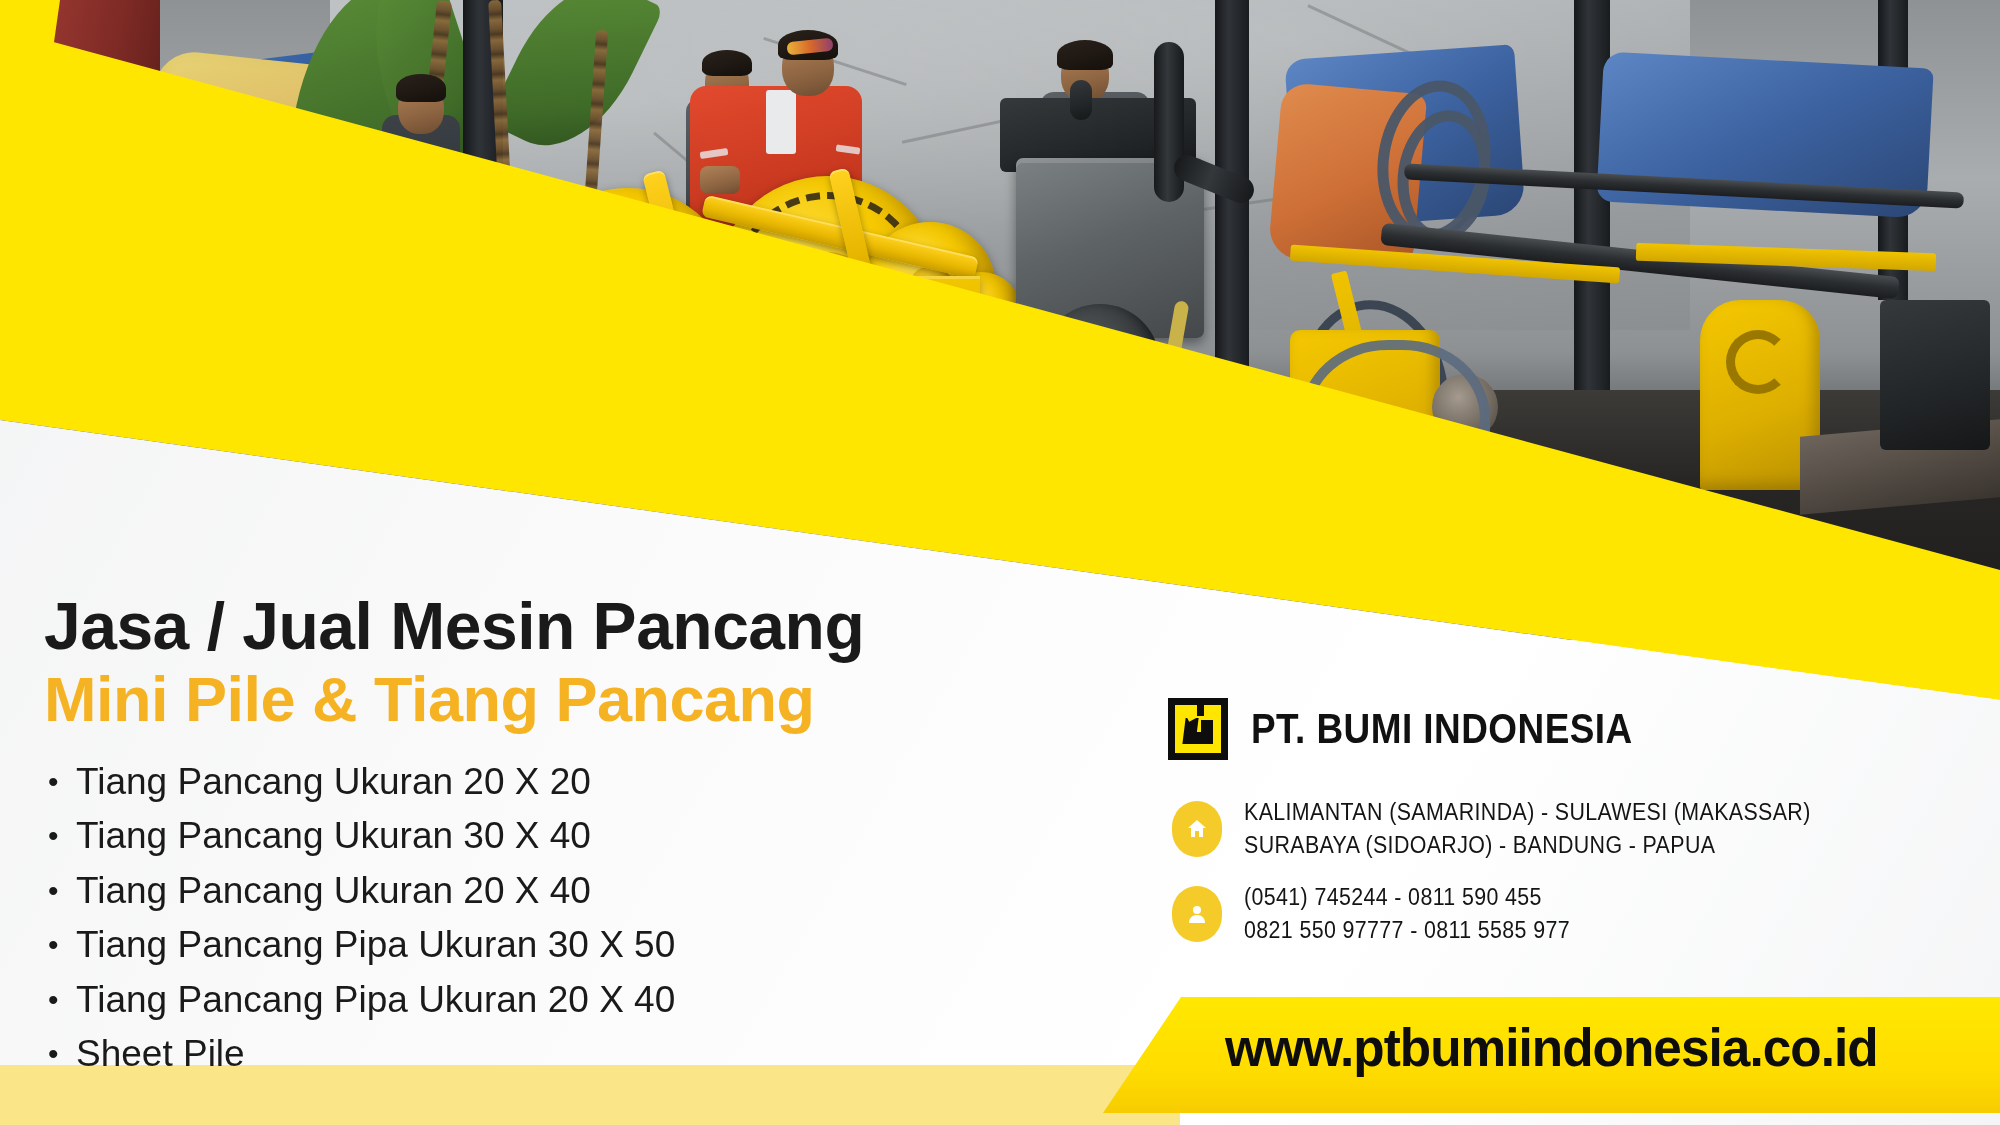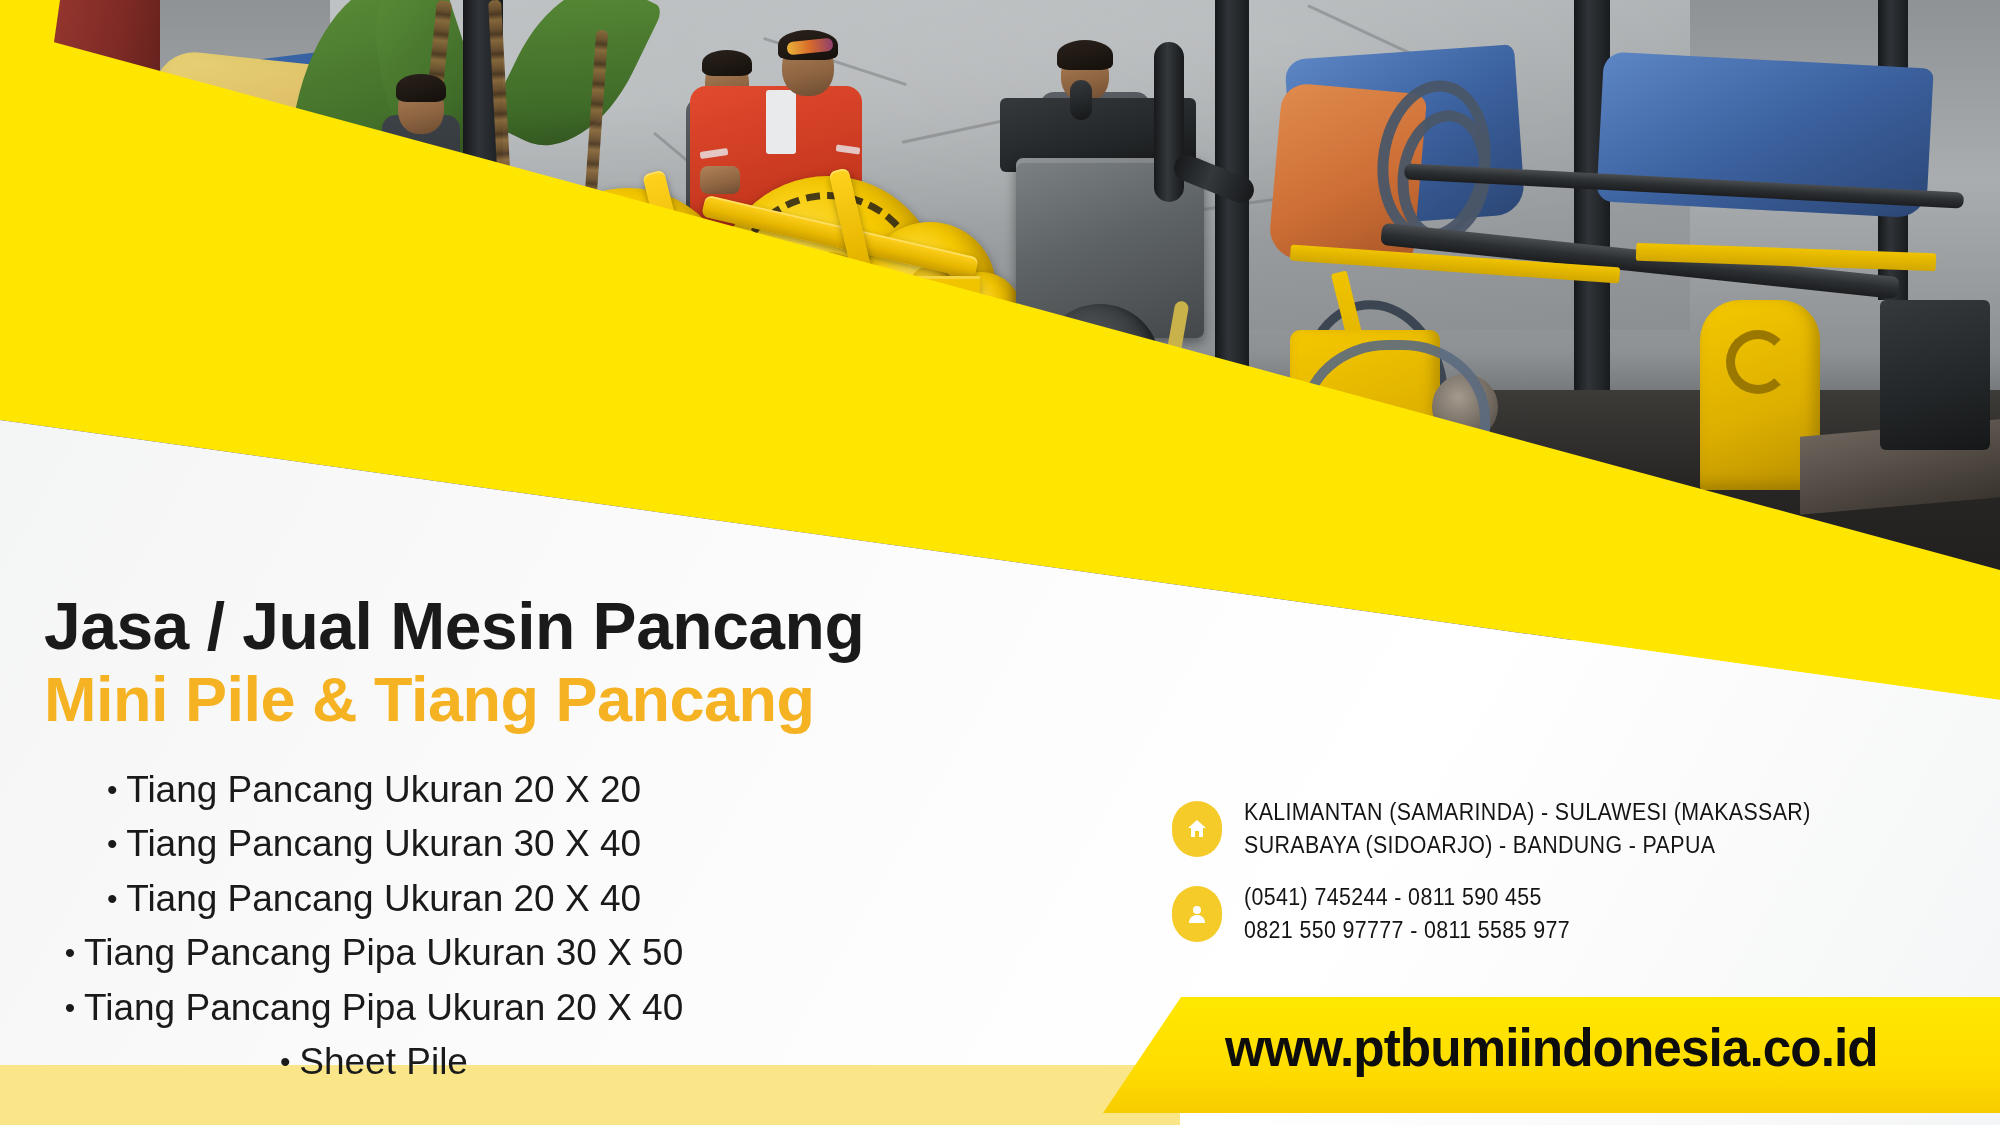--- a/index.html
+++ b/index.html
@@ -235,21 +235,21 @@
     letter-spacing:-.5px;white-space:nowrap;
     font-family:"Liberation Sans",sans-serif;
   }
   #subhead{
     position:absolute;left:44px;top:663px;
     font-size:63px;font-weight:700;color:#f5b324;
     letter-spacing:-.5px;white-space:nowrap;
   }
   #bullets{
     position:absolute;left:48px;top:755px;
-    list-style:none;margin:8px;padding:0;text-align:center;
+    list-style:none;margin:0;padding:0;
   }
   #bullets li{
     font-size:37px;color:#1a1a1a;line-height:1.47;
     white-space:nowrap;
   }
   #bullets li::before{
     content:"\2022";display:inline-block;width:28px;
     font-size:30px;vertical-align:2px;
   }
 
@@ -463,20 +463,31 @@
 
   <ul id="bullets">
     <li>Tiang Pancang Ukuran 20 X 20</li>
     <li>Tiang Pancang Ukuran 30 X 40</li>
     <li>Tiang Pancang Ukuran 20 X 40</li>
     <li>Tiang Pancang Pipa Ukuran 30 X 50</li>
     <li>Tiang Pancang Pipa Ukuran 20 X 40</li>
     <li>Sheet Pile</li>
   </ul>
 
+  <div id="logo-row">
+    <div id="logo-mark">
+      <div class="fill"></div>
+      <div class="g1"></div>
+        <div class="g2"></div>
+        <div class="g3"></div>
+      <div class="g4"></div>
+        <div class="g5"></div>
+    </div>
+    <div id="company-name">PT. BUMI INDONESIA</div>
+  </div>
 
   <div class="info-row" id="addr-row">
     <div class="pin">
       <svg width="24" height="24" viewBox="0 0 24 24" aria-hidden="true">
         <path d="M12 3 L21 11 H18 V20 H14 V14 H10 V20 H6 V11 H3 Z" fill="#ffffff"></path>
       </svg>
     </div>
     <div class="info-lines">
       <div>KALIMANTAN (SAMARINDA)  -  SULAWESI (MAKASSAR)</div>
       <div>SURABAYA (SIDOARJO) - BANDUNG - PAPUA</div>

